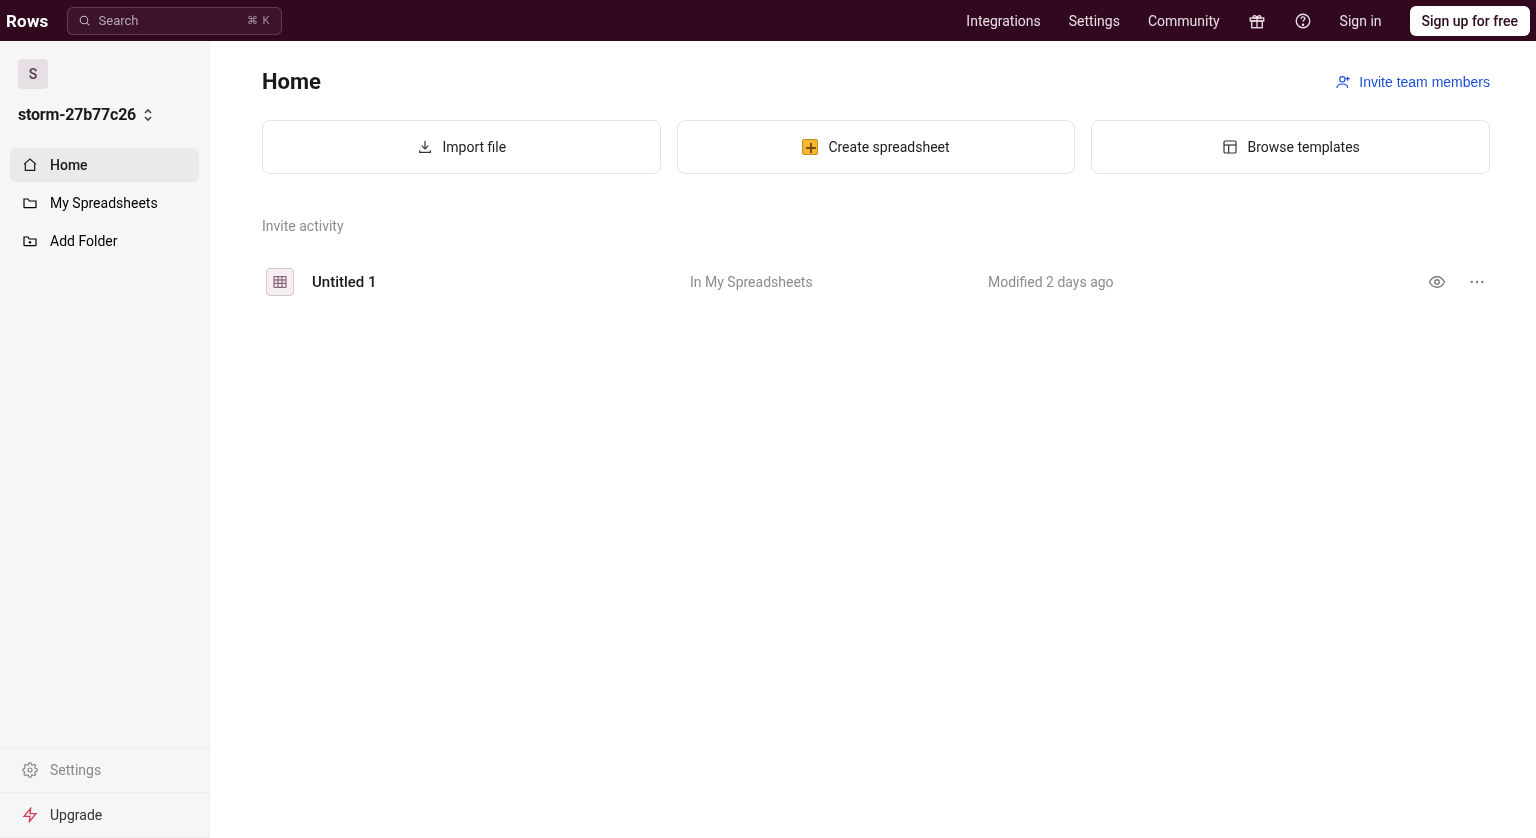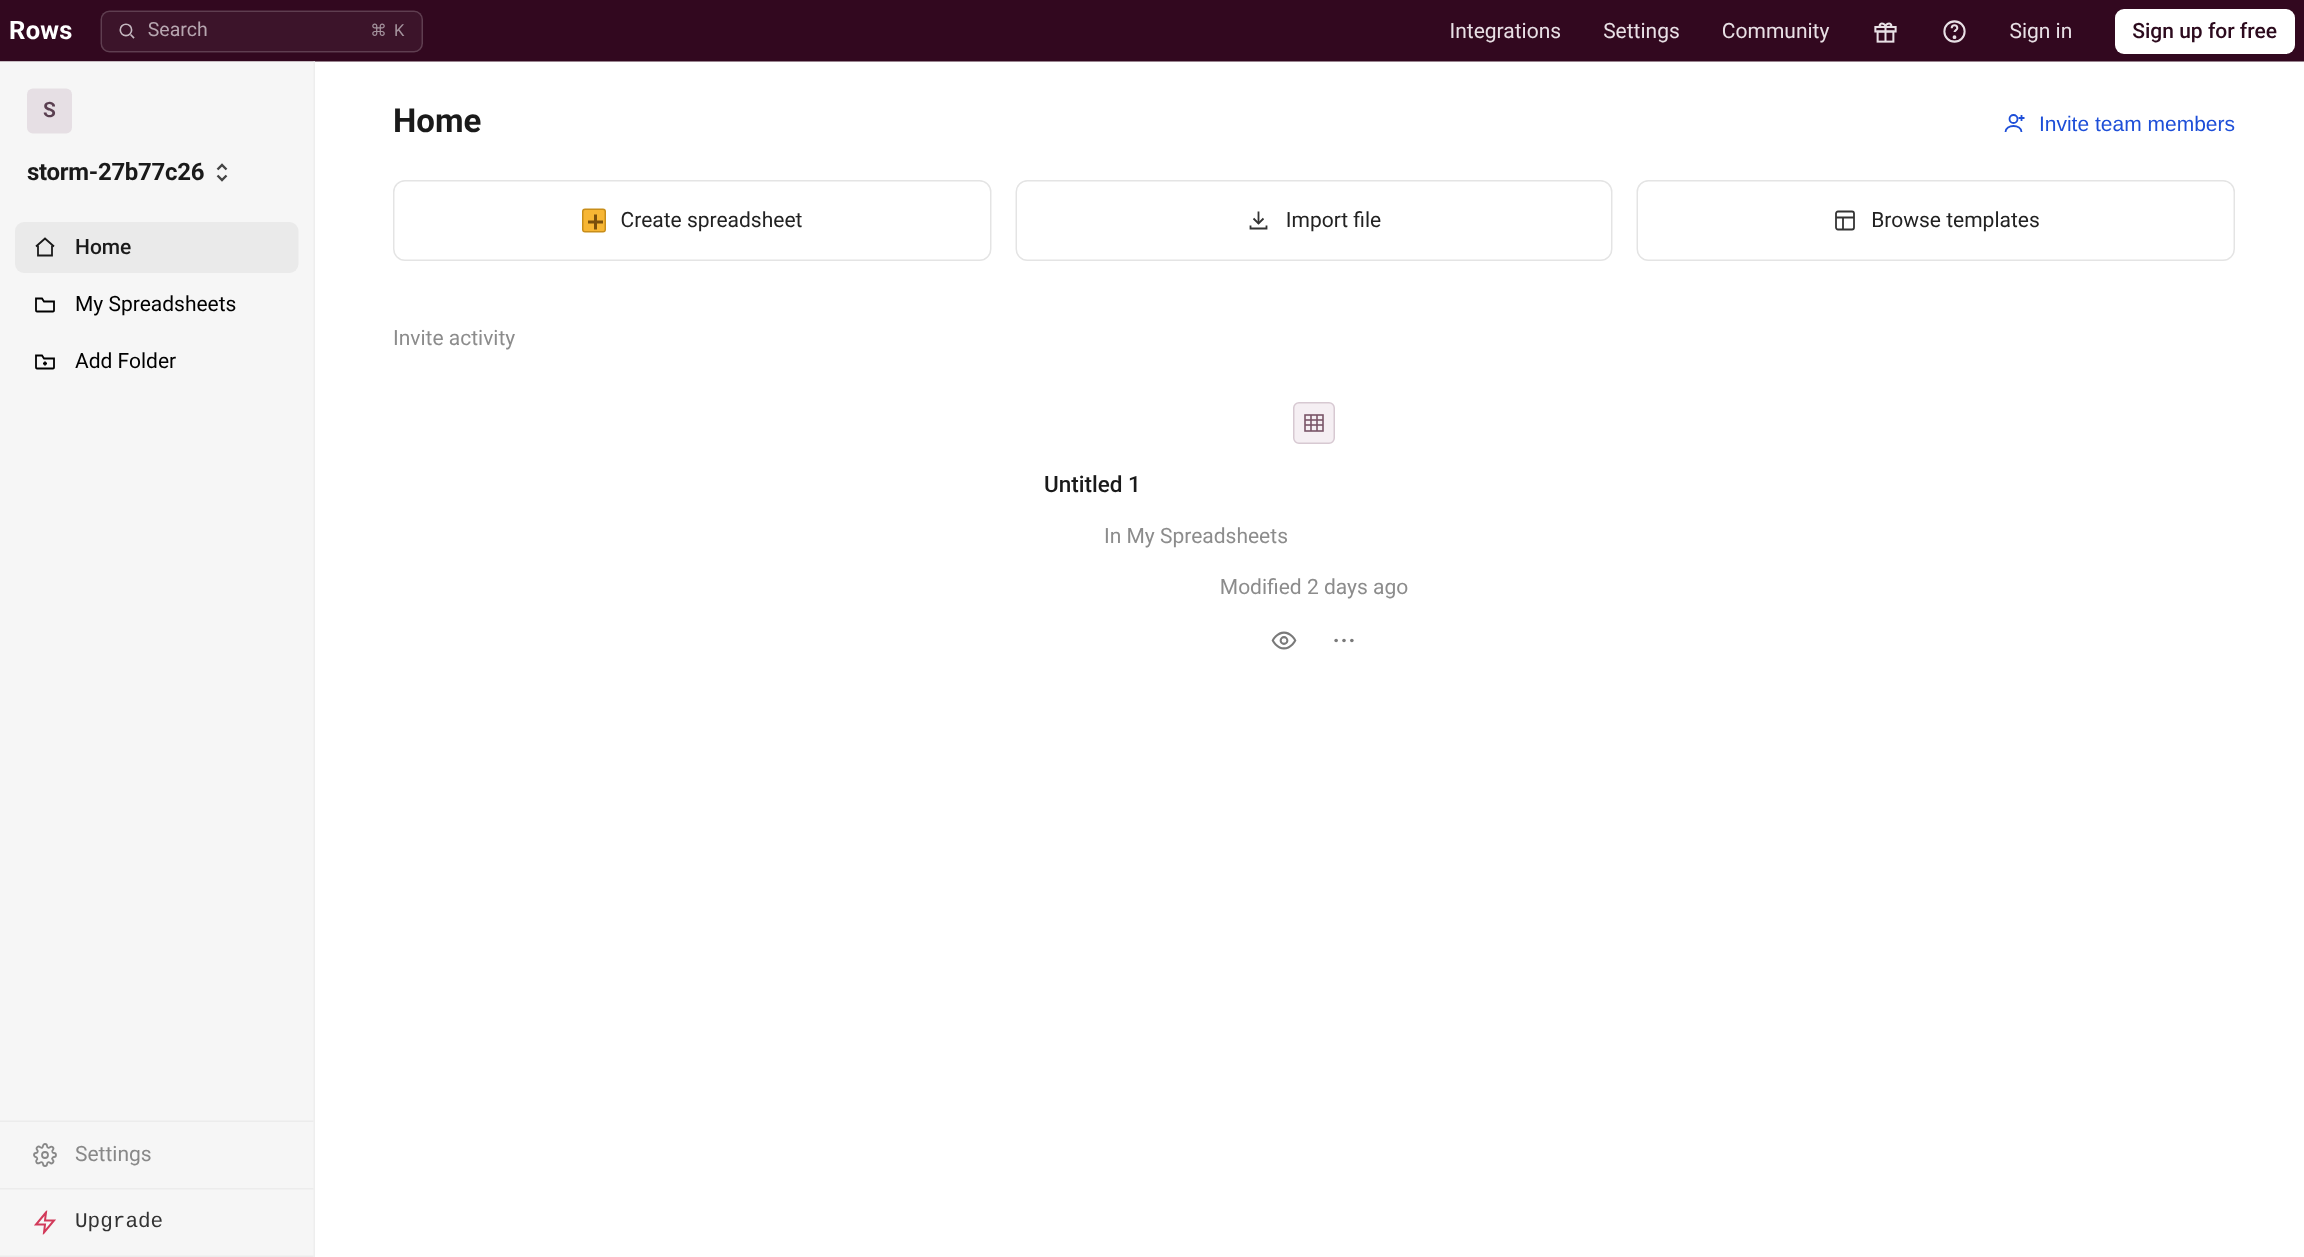--- a/index.html
+++ b/index.html
@@ -69,21 +69,21 @@
   }
   .side-item.active { background: #eaeaea; color: #1a1a1a; font-weight: 500; }
   .side-item svg { flex-shrink: 0; }
 
   .sidebar-bottom { margin-top: auto; border-top: 1px solid #ececec; }
   .bottom-item {
     display: flex; align-items: center; gap: 12px;
     padding: 14px 22px; cursor: pointer; color: #888; font-size: 14px;
     border-bottom: 1px solid #ececec;
   }
-  .bottom-item.upgrade { color: #333; font-family: Liberation Mono, monospace; }
+  .bottom-item.upgrade { color: #333; }
   .bottom-item.upgrade svg { color: #d23a5a; }
 
   
   .main { flex: 1; padding: 28px 46px 28px 52px; overflow: auto; }
   .page-head { display: flex; align-items: center; justify-content: space-between; margin-bottom: 26px; }
   .page-title { font-size: 22px; font-weight: 700; color: #1a1a1a; }
   .invite-btn {
     display: flex; align-items: center; gap: 8px;
     background: transparent; border: none; color: #1d4ed8; font-size: 14px; cursor: pointer;
   }
@@ -101,21 +101,21 @@
   .action-card .ic-plus::before, .action-card .ic-plus::after {
     content: ""; position: absolute; background: #7a4f0c;
   }
   .action-card .ic-plus::before { left: 7px; top: 3px; width: 2px; height: 10px; }
   .action-card .ic-plus::after  { top: 7px; left: 3px; height: 2px; width: 10px; }
 
   .section-label { color: #8c8c8c; font-size: 14px; margin-bottom: 22px; }
 
   .file-row {
     display: flex; align-items: center; gap: 18px;
-    padding: 12px 4px; border-radius: 6px; flex-direction: column;
+    padding: 12px 4px; border-radius: 6px;
   }
   .file-icon {
     width: 28px; height: 28px; border: 1px solid #d7c9d2; border-radius: 4px;
     background: #f5eff3;
     display: flex; align-items: center; justify-content: center;
     color: #7a5568;
   }
   .file-name { font-weight: 500; font-size: 15px; color: #1a1a1a; width: 360px; }
   .file-loc  { color: #8c8c8c; font-size: 14px; width: 280px; }
   .file-mod  { color: #8c8c8c; font-size: 14px; flex: 1; }
@@ -246,32 +246,32 @@
               <line x1="19" y1="4" x2="19" y2="10"></line>
               <line x1="16" y1="7" x2="22" y2="7"></line>
             </svg>
         </span>
         <span>Invite team members</span>
       </button>
     </div>
 
     <div class="actions-row">
       <div class="action-card">
-        <span class="ic-plus"></span>
-        <span>Create spreadsheet</span>
-      </div>
-      <div class="action-card">
         <span>
           <svg width="16" height="16" viewBox="0 0 24 24" fill="none" stroke="#333" stroke-width="1.8">
               <path d="M4 17v3h16v-3"></path>
               <path d="M12 3v12"></path>
               <path d="M7 10l5 5 5-5"></path>
             </svg>
         </span>
         <span>Import file</span>
+      </div>
+      <div class="action-card">
+        <span class="ic-plus"></span>
+        <span>Create spreadsheet</span>
       </div>
       <div class="action-card">
         <span>
           <svg width="16" height="16" viewBox="0 0 24 24" fill="none" stroke="#333" stroke-width="1.8">
               <rect x="3" y="3" width="18" height="18" rx="2"></rect>
               <line x1="3" y1="9" x2="21" y2="9"></line>
               <line x1="10" y1="9" x2="10" y2="21"></line>
             </svg>
         </span>
         <span>Browse templates</span>

